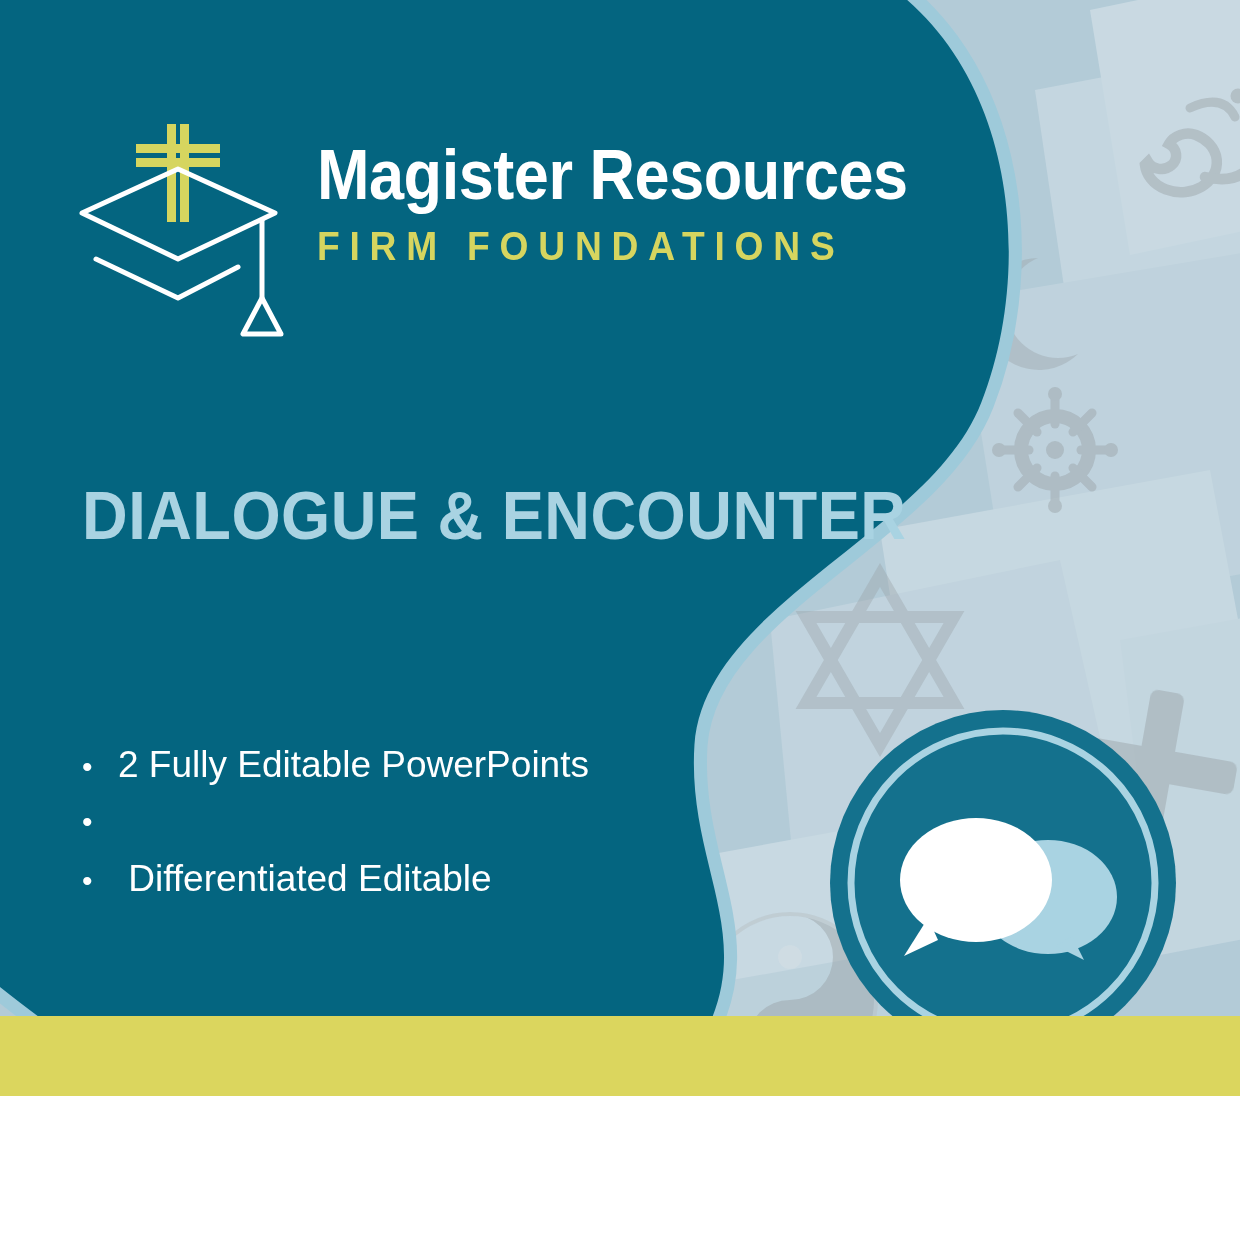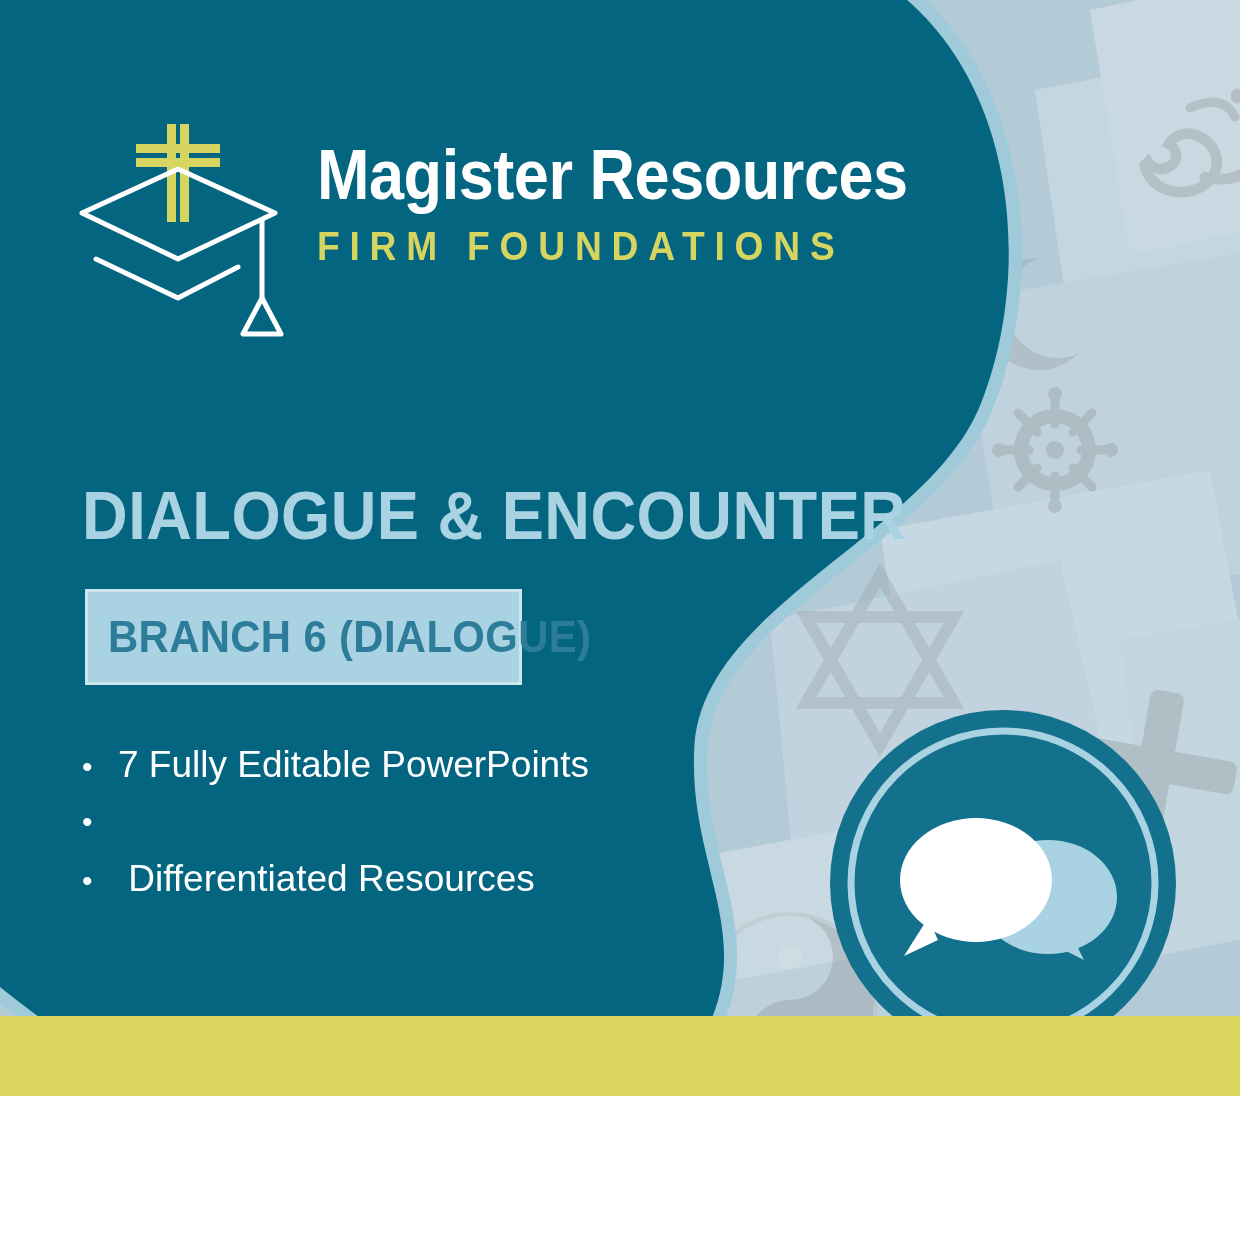--- a/index.html
+++ b/index.html
@@ -295,35 +295,32 @@
       </svg>
 
       <div class="logo-words">
         <div class="brand-name">Magister Resources</div>
         <div class="brand-tagline">FIRM FOUNDATIONS</div>
       </div>
     </div>
 
     <div class="main-title">DIALOGUE &amp; ENCOUNTER</div>
 
-    <div class="branch-badge">
-      <span class="branch-badge-label">BRANCH 6 (DIALOGUE)</span>
-    </div>
 
     <ul class="feature-list">
       <li class="feature-item">
         <span class="feature-bullet">•</span>
-        <span class="feature-text">7 Fully Editable PowerPoints</span>
+        <span class="feature-text">2 Fully Editable PowerPoints</span>
       </li>
       <li class="feature-item">
         <span class="feature-bullet">•</span>
       </li>
       <li class="feature-item">
         <span class="feature-bullet">•</span>
-        <span class="feature-text"> Differentiated Resources</span>
+        <span class="feature-text"> Differentiated Editable</span>
       </li>
     </ul>
 
     <svg class="icon-badge" viewBox="0 0 350 350">
       <circle cx="175" cy="175" r="173" fill="#14718d"></circle>
       <circle cx="175" cy="175" r="152" fill="none" stroke="#a9d3e2" stroke-width="7"></circle>
 
       <g fill="#a9d3e2">
         <ellipse cx="220" cy="189" rx="69" ry="57"></ellipse>
         <polygon points="244,228 256,252 228,238"></polygon>

